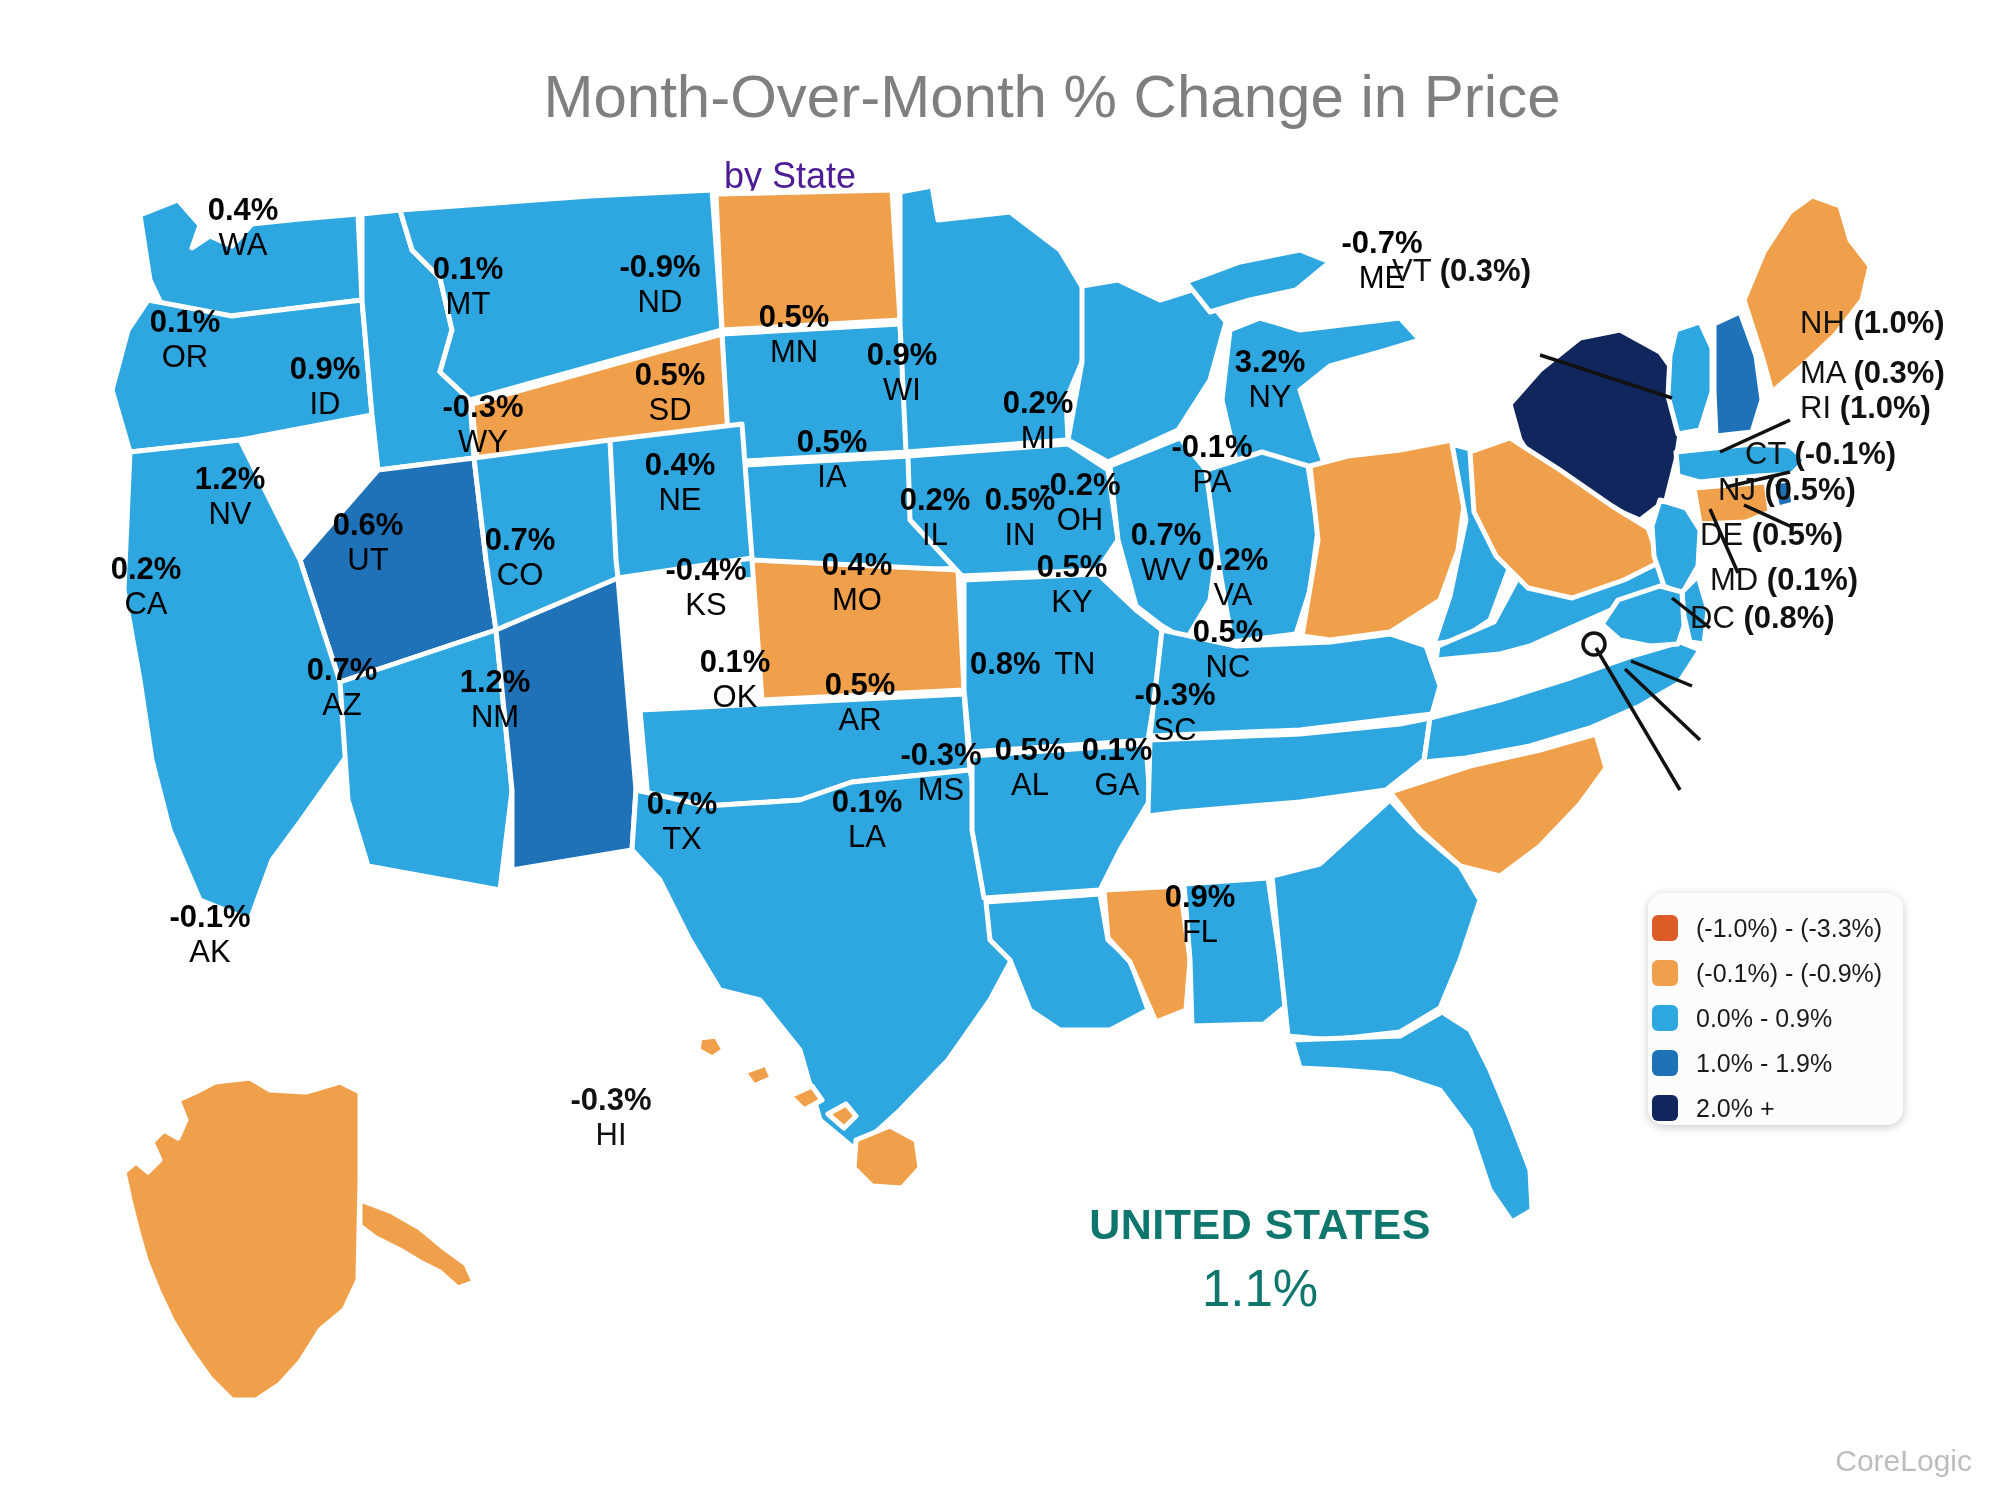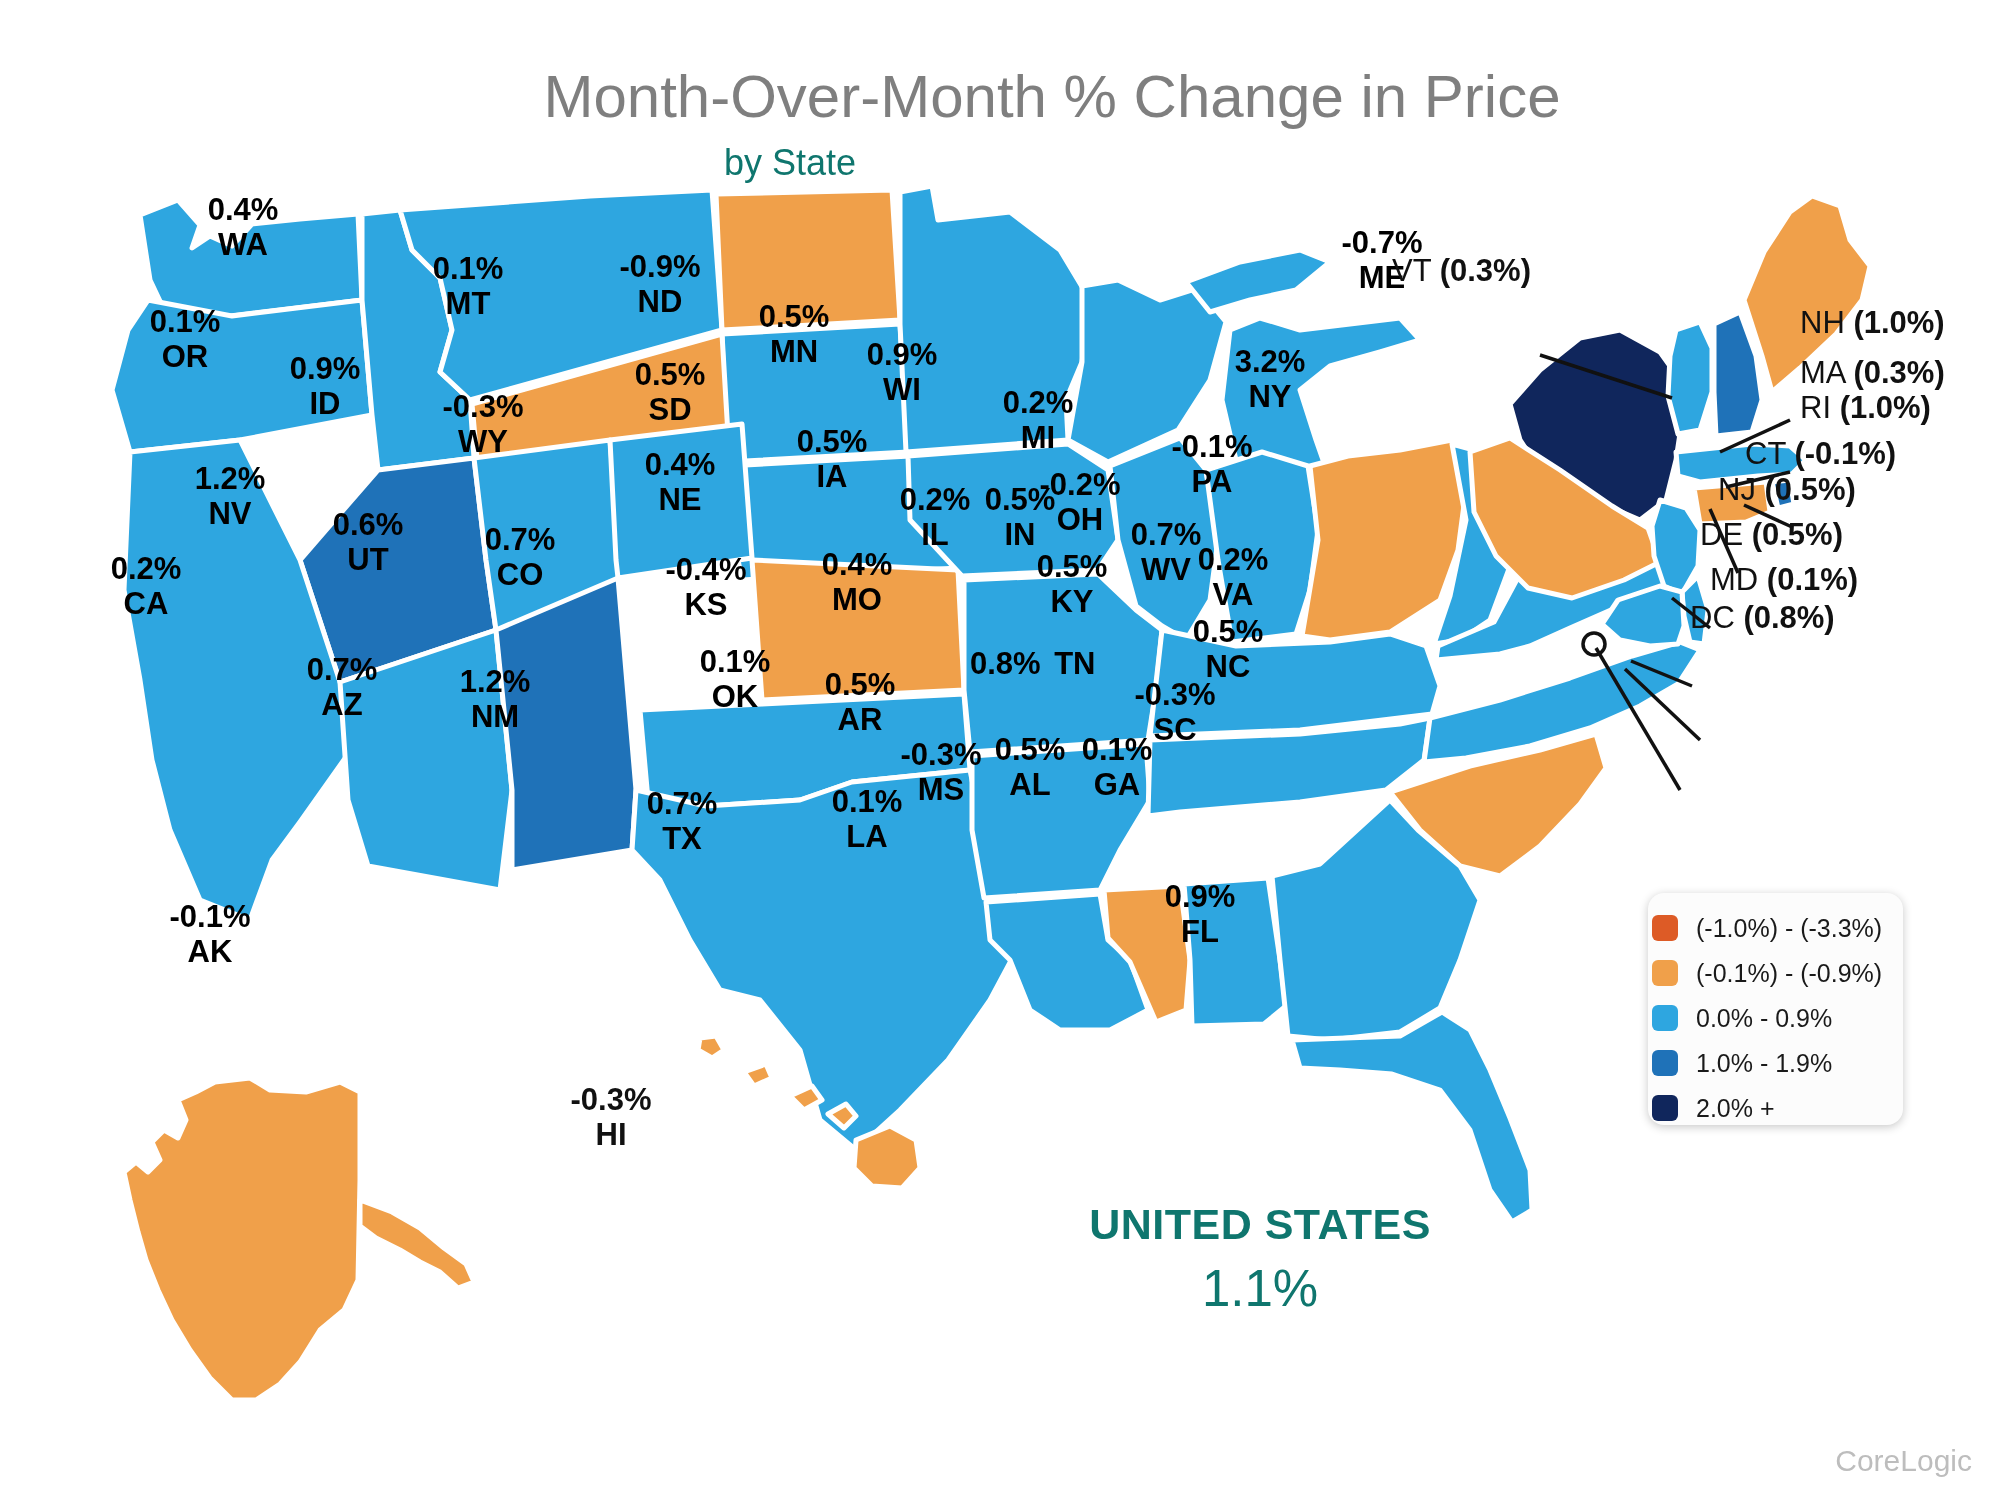--- a/index.html
+++ b/index.html
@@ -2,34 +2,34 @@
 <html><head>
 <meta charset="utf-8">
 <style>
   html,body{margin:0;padding:0;background:#ffffff;}
   body{width:2000px;height:1500px;overflow:hidden;
        font-family:"Liberation Sans","DejaVu Sans",sans-serif;}
   #root{position:relative;width:2000px;height:1500px;background:#fff;}
 
   .title{position:absolute;left:4px;top:62px;width:2000px;text-align:center;
          font-size:60px;color:#7f7f7f;font-weight:400;letter-spacing:0px;padding-left:48px;}
-  .subtitle{position:absolute;left:0;top:142px;width:1580px;text-align:center;
-            font-size:36px;color:#0f766e;font-weight:400;}
+  .subtitle{position:absolute;left:0;top:155px;width:1580px;text-align:center;
+            font-size:36px;color:#4c1d95;font-weight:400;}
 
   svg#usmap{position:absolute;left:0;top:0;width:2000px;height:1500px;}
   .state{stroke:#ffffff;stroke-width:5;stroke-linejoin:round;}
   .c-neg1{fill:#F0A04A;}
   .c-pos0{fill:#2EA6E0;}
   .c-pos1{fill:#1F72B8;}
   .c-pos2{fill:#10265C;}
 
   .slabel{position:absolute;text-align:center;color:#000000;line-height:1.12;
           pointer-events:none;white-space:nowrap;}
   .slabel .v{font-weight:700;font-size:31px;display:block;}
-  .slabel .a{font-weight:700;font-size:31px;display:block;}
+  .slabel .a{font-weight:400;font-size:31px;display:block;}
   .slabel.inline .v{display:inline;}
   .slabel.inline .a{display:inline;margin-left:9px;}
   .slabel.dark{color:#111111;}
 
   .callout{position:absolute;color:#111111;font-size:31px;white-space:nowrap;}
   .callout b{font-weight:700;}
   .callout .st{font-weight:400;}
 
   .leaderline{position:absolute;stroke:#111111;stroke-width:3.5;fill:none;}
 

